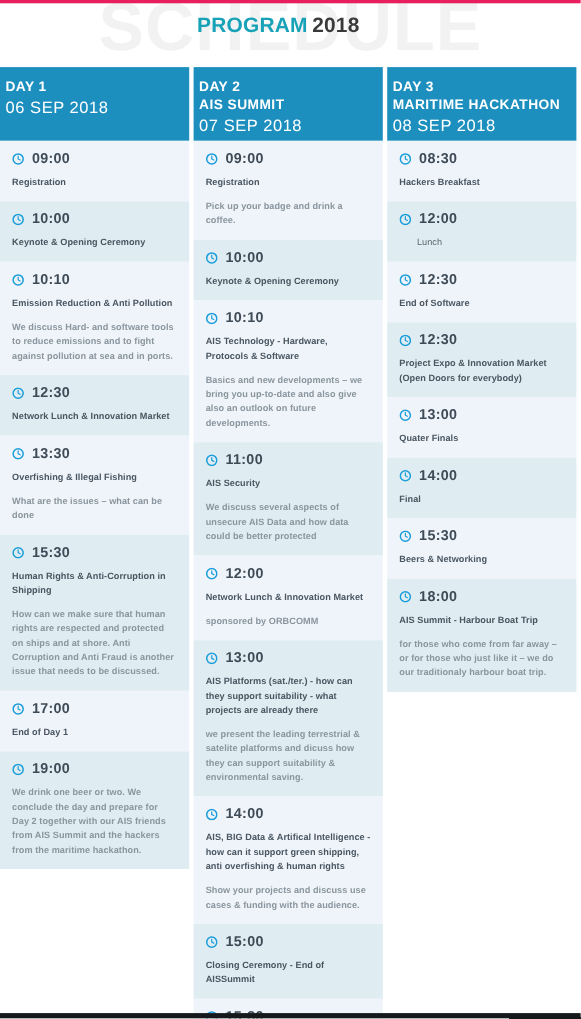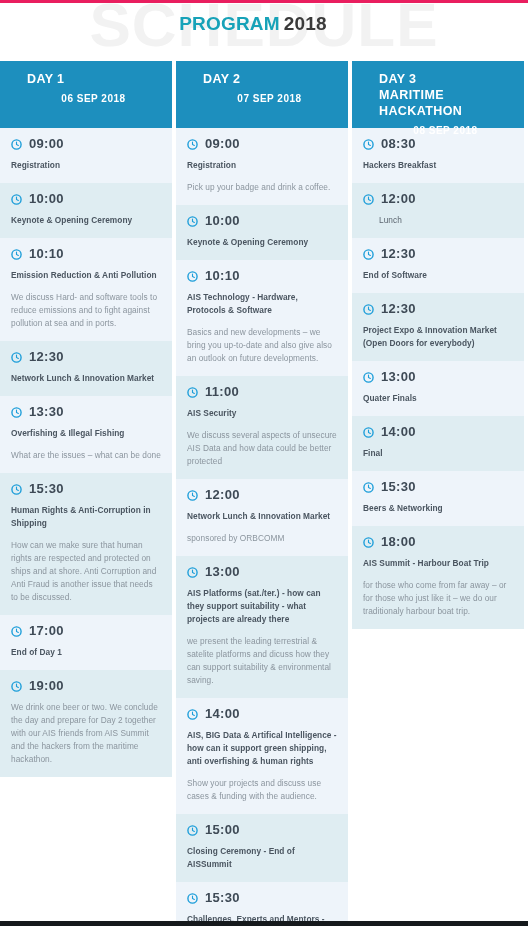--- a/index.html
+++ b/index.html
@@ -83,40 +83,40 @@
   .column {
     width: 172px;
     flex: 0 0 172px;
     box-sizing: border-box;
   }
 
   .day-head {
     background: #1d8fbe;
     color: #ffffff;
     box-sizing: border-box;
-    padding: 11px 12px 10px 27px;
+    padding: 11px 12px 10px 5px;
     height: 67px;
   }
   .day-head .day-line {
     font-size: 12.5px;
     font-weight: bold;
     letter-spacing: 0.4px;
     line-height: 15px;
   }
   .day-head .day-name {
     font-size: 12.5px;
     font-weight: bold;
     letter-spacing: 0.4px;
     line-height: 16px;
   }
   .day-head .day-date {
-    font-size: 10px;
-    font-weight: bold;
+    font-size: 15px;
+    font-weight: normal;
     letter-spacing: 0.5px;
-    text-align: center;
+    text-align: left;
     margin-top: 5px;
     line-height: 13px;
   }
 
   .slots { display: block; }
 
   .slot {
     box-sizing: border-box;
     padding: 10px 11px 11px 11px;
     background: #eef4fa;
@@ -145,21 +145,21 @@
   .slot-title {
     font-size: 8.3px;
     font-weight: bold;
     color: #4a5560;
     line-height: 13px;
     letter-spacing: 0.05px;
   }
   .slot-title.regular { font-weight: normal; color: #5c6670; padding-left: 16px; }
   .slot-desc {
     font-size: 8.3px;
-    font-weight: normal;
+    font-weight: bold;
     color: #8b959e;
     line-height: 13px;
     margin-top: 9px;
     letter-spacing: 0.05px;
   }
 
   .bottom-rule {
     position: absolute;
     left: 0;
     bottom: 0;
@@ -270,20 +270,21 @@
               </svg>
               <span class="slot-time">19:00</span>
             </div>
             <div class="slot-desc">We drink one beer or two. We conclude the day and prepare for Day 2 together with our AIS friends from AIS Summit and the hackers from the maritime hackathon.</div>
           </div>
         </div>
       </div>
       <div class="column">
         <div class="day-head">
           <div class="day-line">DAY 2</div>
+          <div class="day-name">AIS SUMMIT</div>
           <div class="day-date">07 SEP 2018</div>
         </div>
         <div class="slots">
           <div class="slot">
             <div class="slot-time-row">
               <svg class="clock-icon" viewBox="0 0 24 24">
                 <circle cx="12" cy="12" r="10" fill="none" stroke="#1b9dd9" stroke-width="3"></circle>
                 <path d="M12 6.5 L12 12 L16 14" fill="none" stroke="#1b9dd9" stroke-width="2.4" stroke-linecap="round"></path>
               </svg>
               <span class="slot-time">09:00</span>

